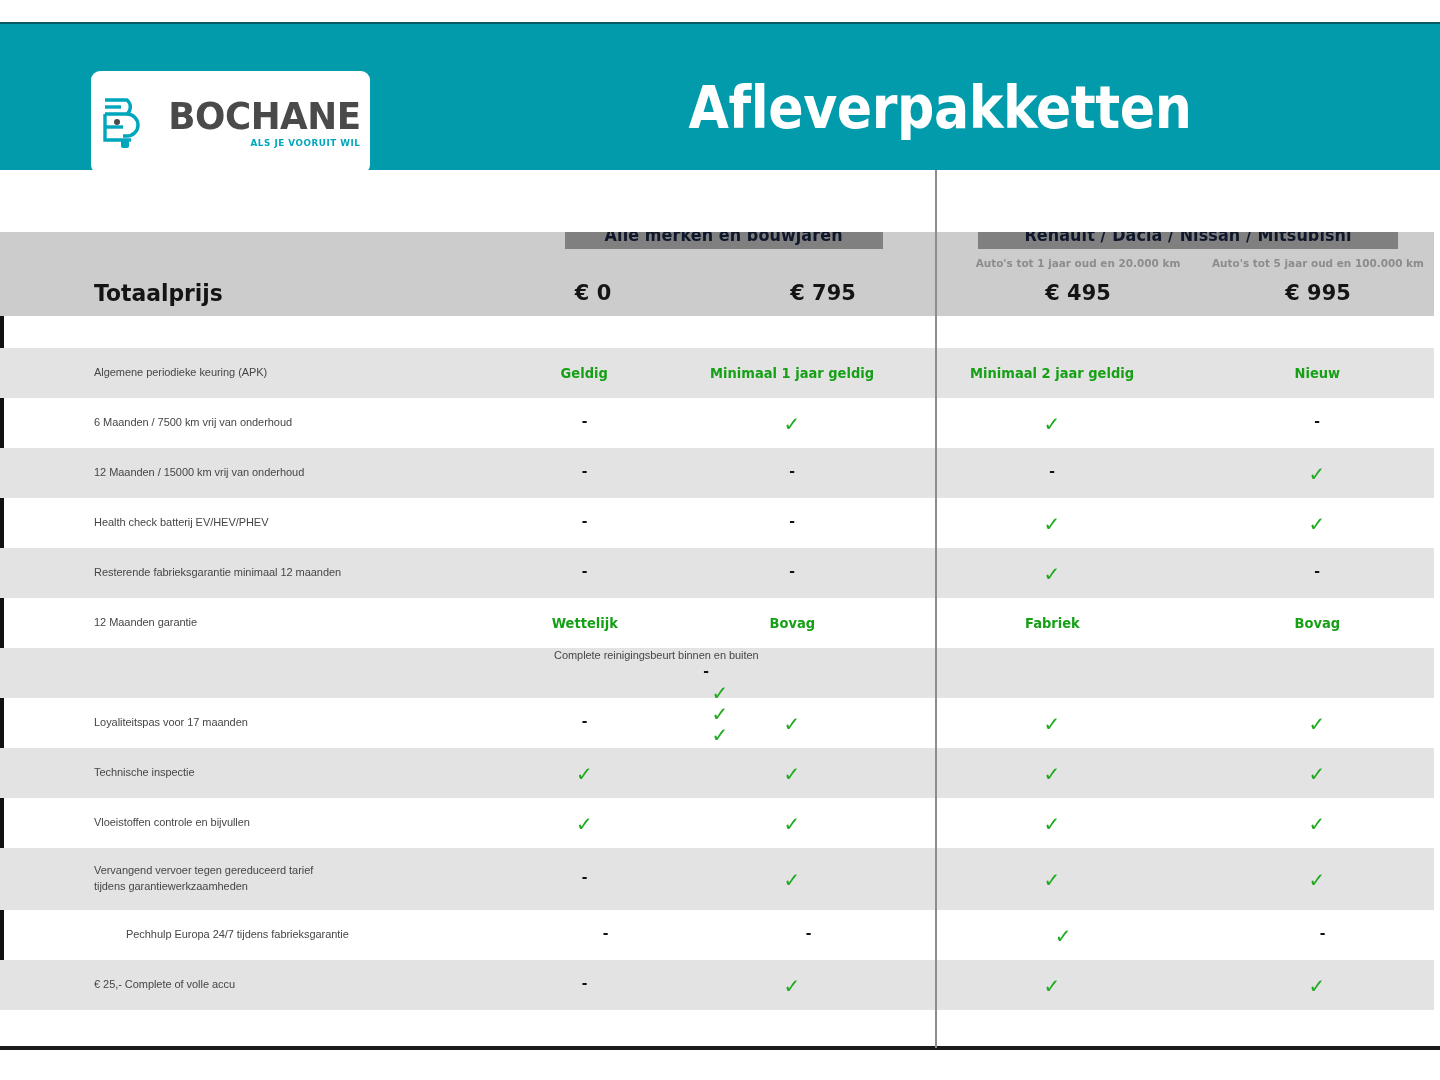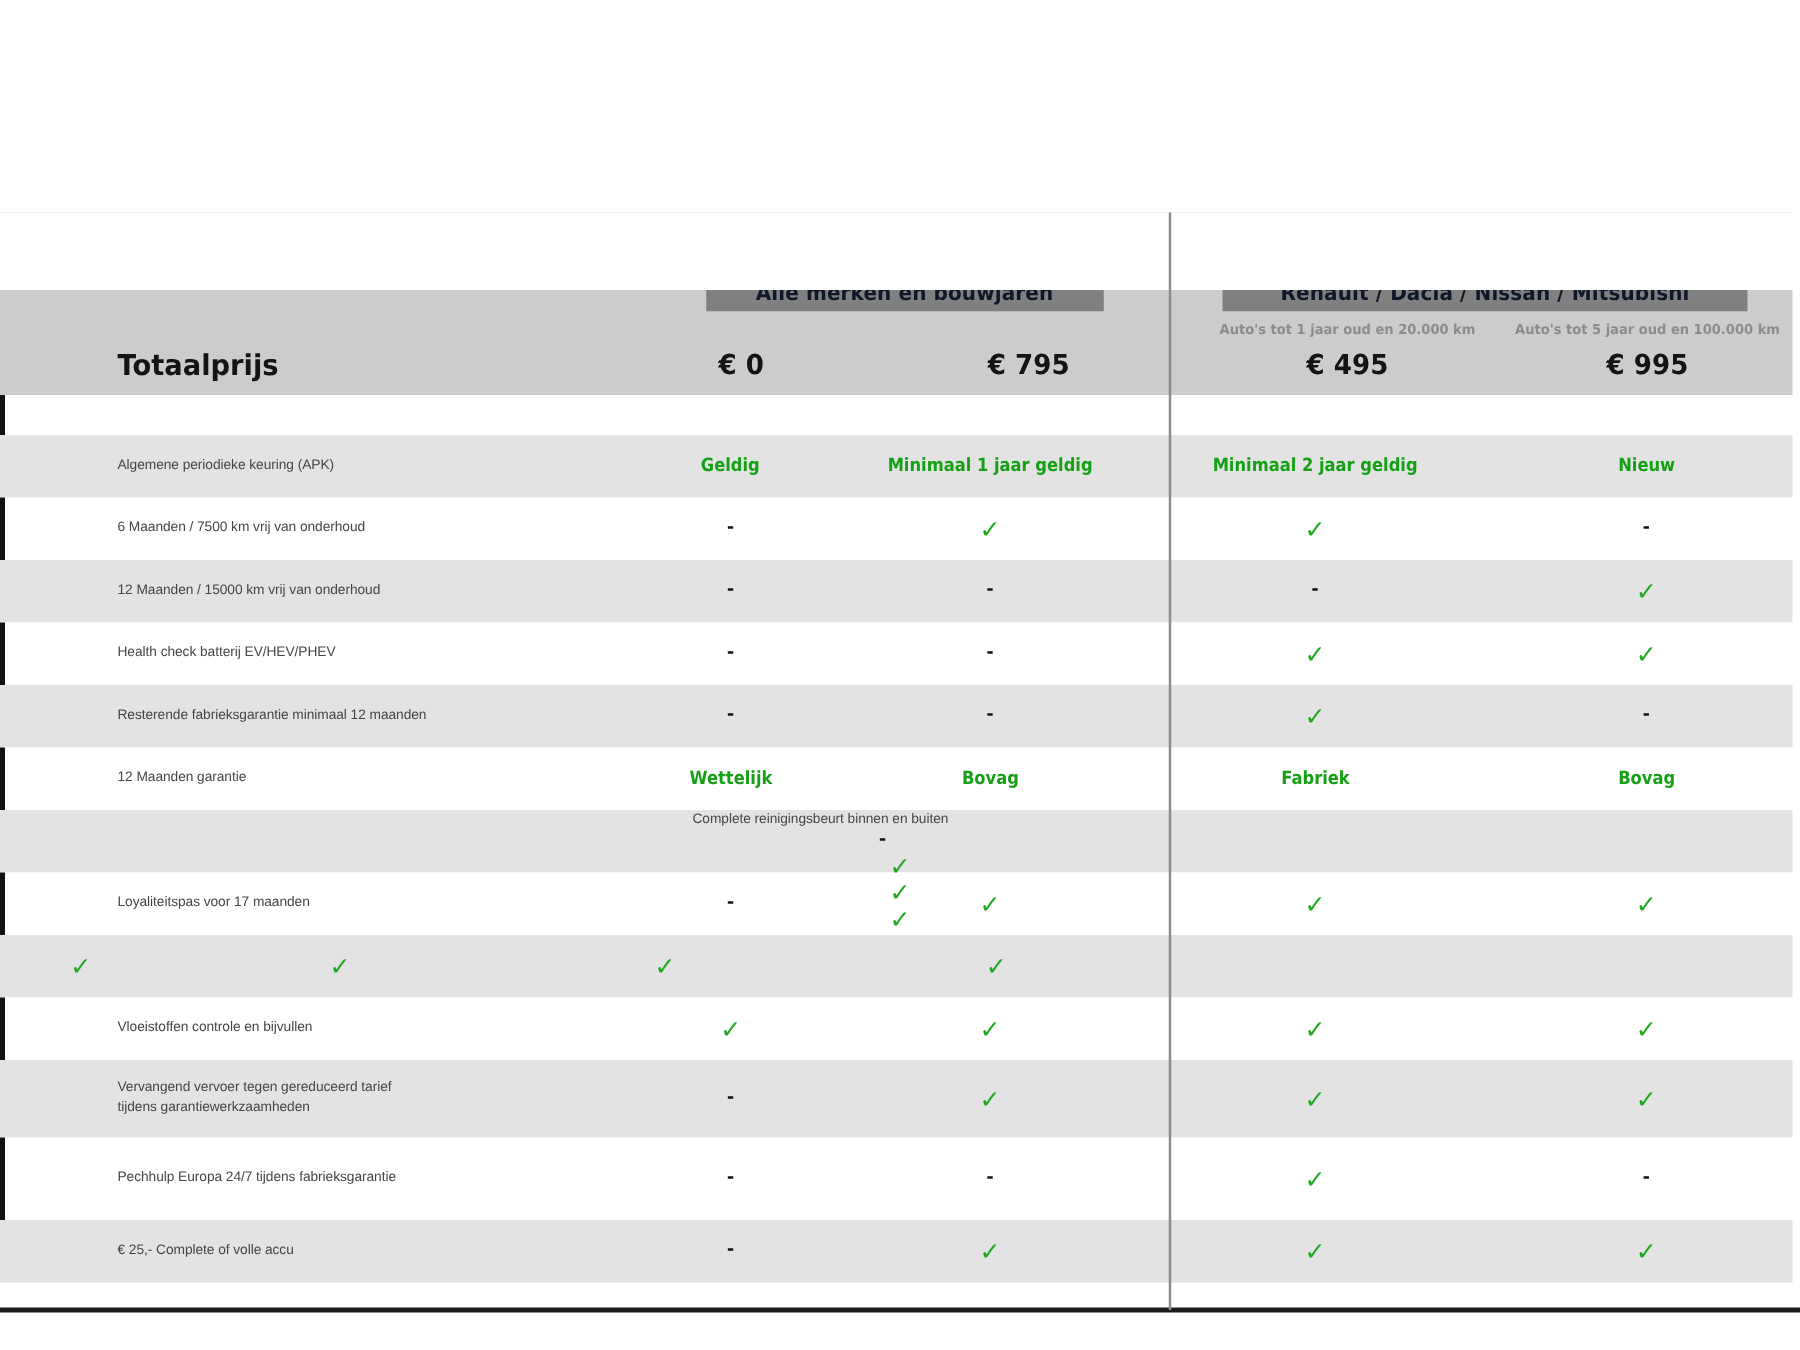--- a/index.html
+++ b/index.html
@@ -228,20 +228,42 @@
     display: inline-block;
     white-space: nowrap;
   }
   #tail-row { height: 62px; background: #ffffff; position: relative; }
 </style>
 </head>
 <body>
 
 <div id="page">
 
+  <div id="header" style="background: rgb(1, 155, 172);">
+
+    <div id="logo-box">
+      <svg id="logo-mark" viewBox="0 0 46 58">
+        <g fill="none" stroke="#00A7BC" stroke-width="3.4">
+          <path d="M4 6 H26 A9 9 0 0 1 26 20 H4"></path>
+          <path d="M4 13 H20"></path>
+          <path d="M4 20 V46 H30"></path>
+          <path d="M4 33 H22"></path>
+          <path d="M26 20 A11 11 0 0 1 26 42 H22"></path>
+        </g>
+        <rect x="20" y="45" width="8" height="9" rx="2" fill="#00A7BC"></rect>
+        <circle cx="16" cy="28" r="3" fill="#4a4a4a"></circle>
+      </svg>
+      <div id="logo-text-wrap">
+        <div id="logo-word">BOCHANE</div>
+        <div id="logo-tag">ALS JE VOORUIT WIL</div>
+      </div>
+    </div>
+
+    <div id="header-title">Afleverpakketten</div>
+  </div>
 
   <div id="table">
 
     <div id="divider"></div>
 
     <div id="headband">
 
       <div class="pkg-name" style="left:478px;width:230px;">Standaard pakket</div>
       <div class="pkg-name" style="left:708px;width:230px;">Basis pakket</div>
       <div class="pkg-name" style="left:963px;width:230px;">Select pakket</div>
@@ -332,20 +354,21 @@
           <div class="rowbg"></div>
           <div class="edge"></div>
           <div class="label">Loyaliteitspas voor 17 maanden</div>
           <div class="cell c1"><span class="dash">-</span></div>
           <div class="cell c2"><span class="chk">✓</span></div>
           <div class="cell c3"><span class="chk">✓</span></div>
           <div class="cell c4"><span class="chk">✓</span></div>
         </div>
         <div class="row alt" style="height: 50px;">
           <div class="rowbg"></div>
+          <div class="label">Technische inspectie</div>
           <div class="cell c1"><span class="chk">✓</span></div>
           <div class="cell c2"><span class="chk">✓</span></div>
           <div class="cell c3"><span class="chk">✓</span></div>
           <div class="cell c4"><span class="chk">✓</span></div>
         </div>
         <div class="row white" style="height: 50px;">
           <div class="rowbg"></div>
           <div class="edge"></div>
           <div class="label">Vloeistoffen controle en bijvullen</div>
           <div class="cell c1"><span class="chk">✓</span></div>
@@ -357,21 +380,21 @@
           <div class="rowbg"></div>
           <div class="label">
             <div>Vervangend vervoer tegen gereduceerd tarief</div>
             <div>tijdens garantiewerkzaamheden</div>
           </div>
           <div class="cell c1"><span class="dash">-</span></div>
           <div class="cell c2"><span class="chk">✓</span></div>
           <div class="cell c3"><span class="chk">✓</span></div>
           <div class="cell c4"><span class="chk">✓</span></div>
         </div>
-        <div class="row white" style="height: 66px;">
+        <div class="row white" style="height: 50px; padding-left: 32px;">
           <div class="rowbg"></div>
           <div class="edge"></div>
           <div class="label">Pechhulp Europa 24/7 tijdens fabrieksgarantie</div>
           <div class="cell c1"><span class="dash">-</span></div>
           <div class="cell c2"><span class="dash">-</span></div>
           <div class="cell c3"><span class="chk">✓</span></div>
           <div class="cell c4"><span class="dash">-</span></div>
         </div>
         <div class="row alt" style="height: 50px;">
           <div class="rowbg"></div>

